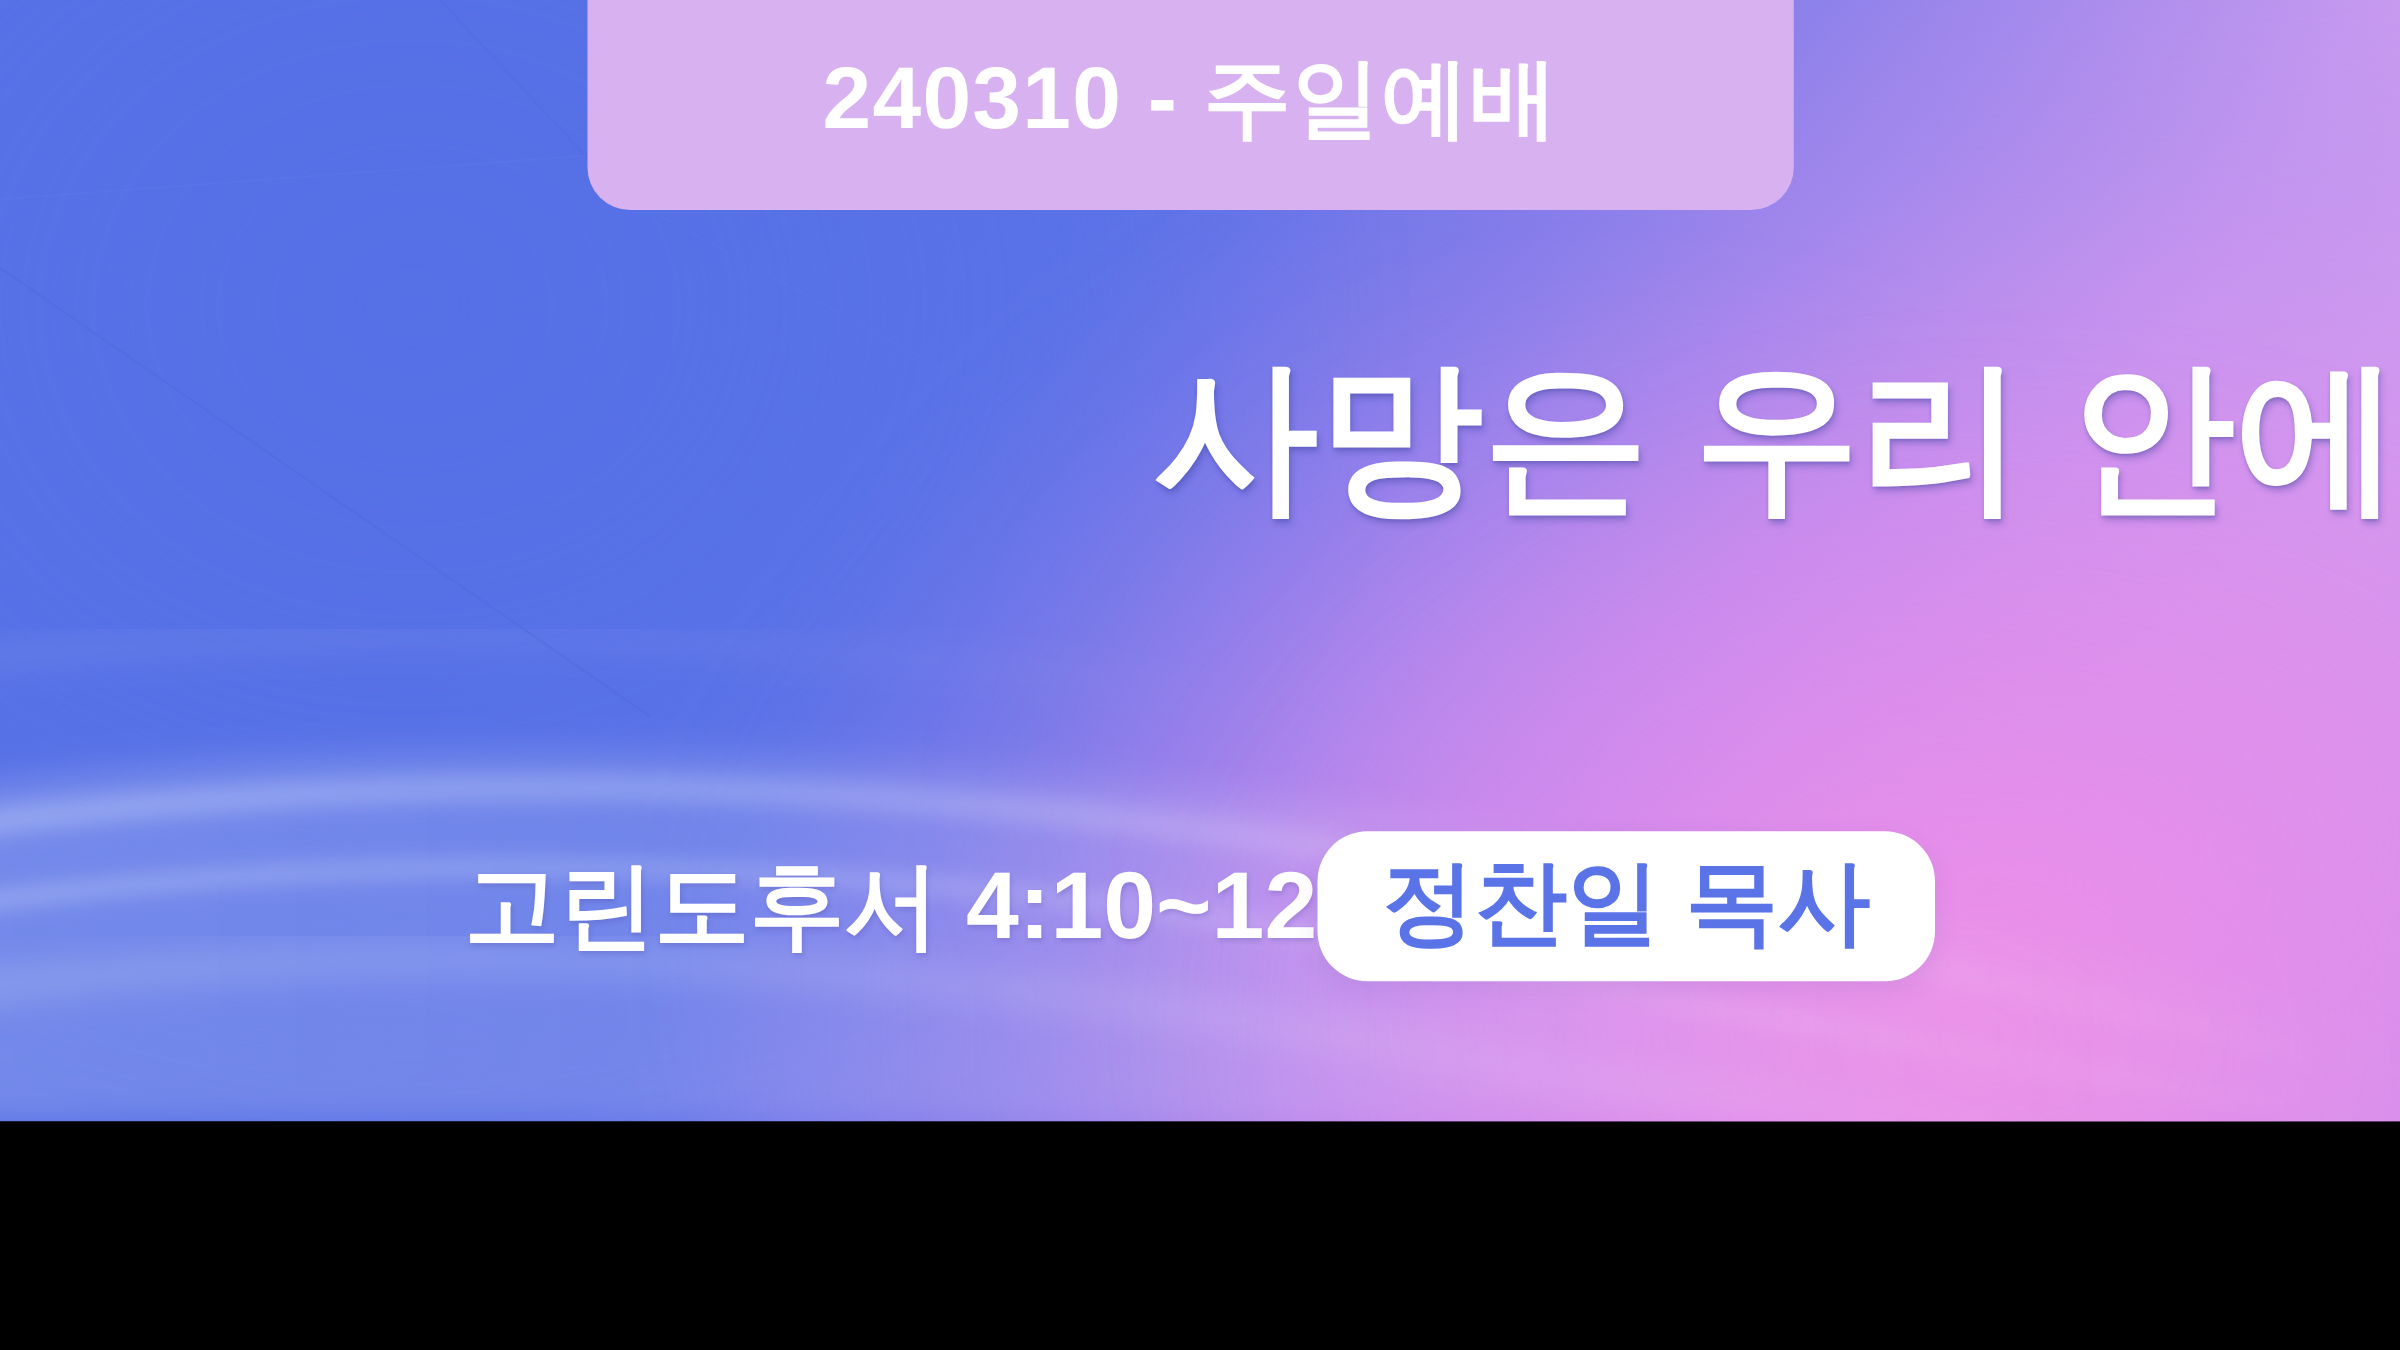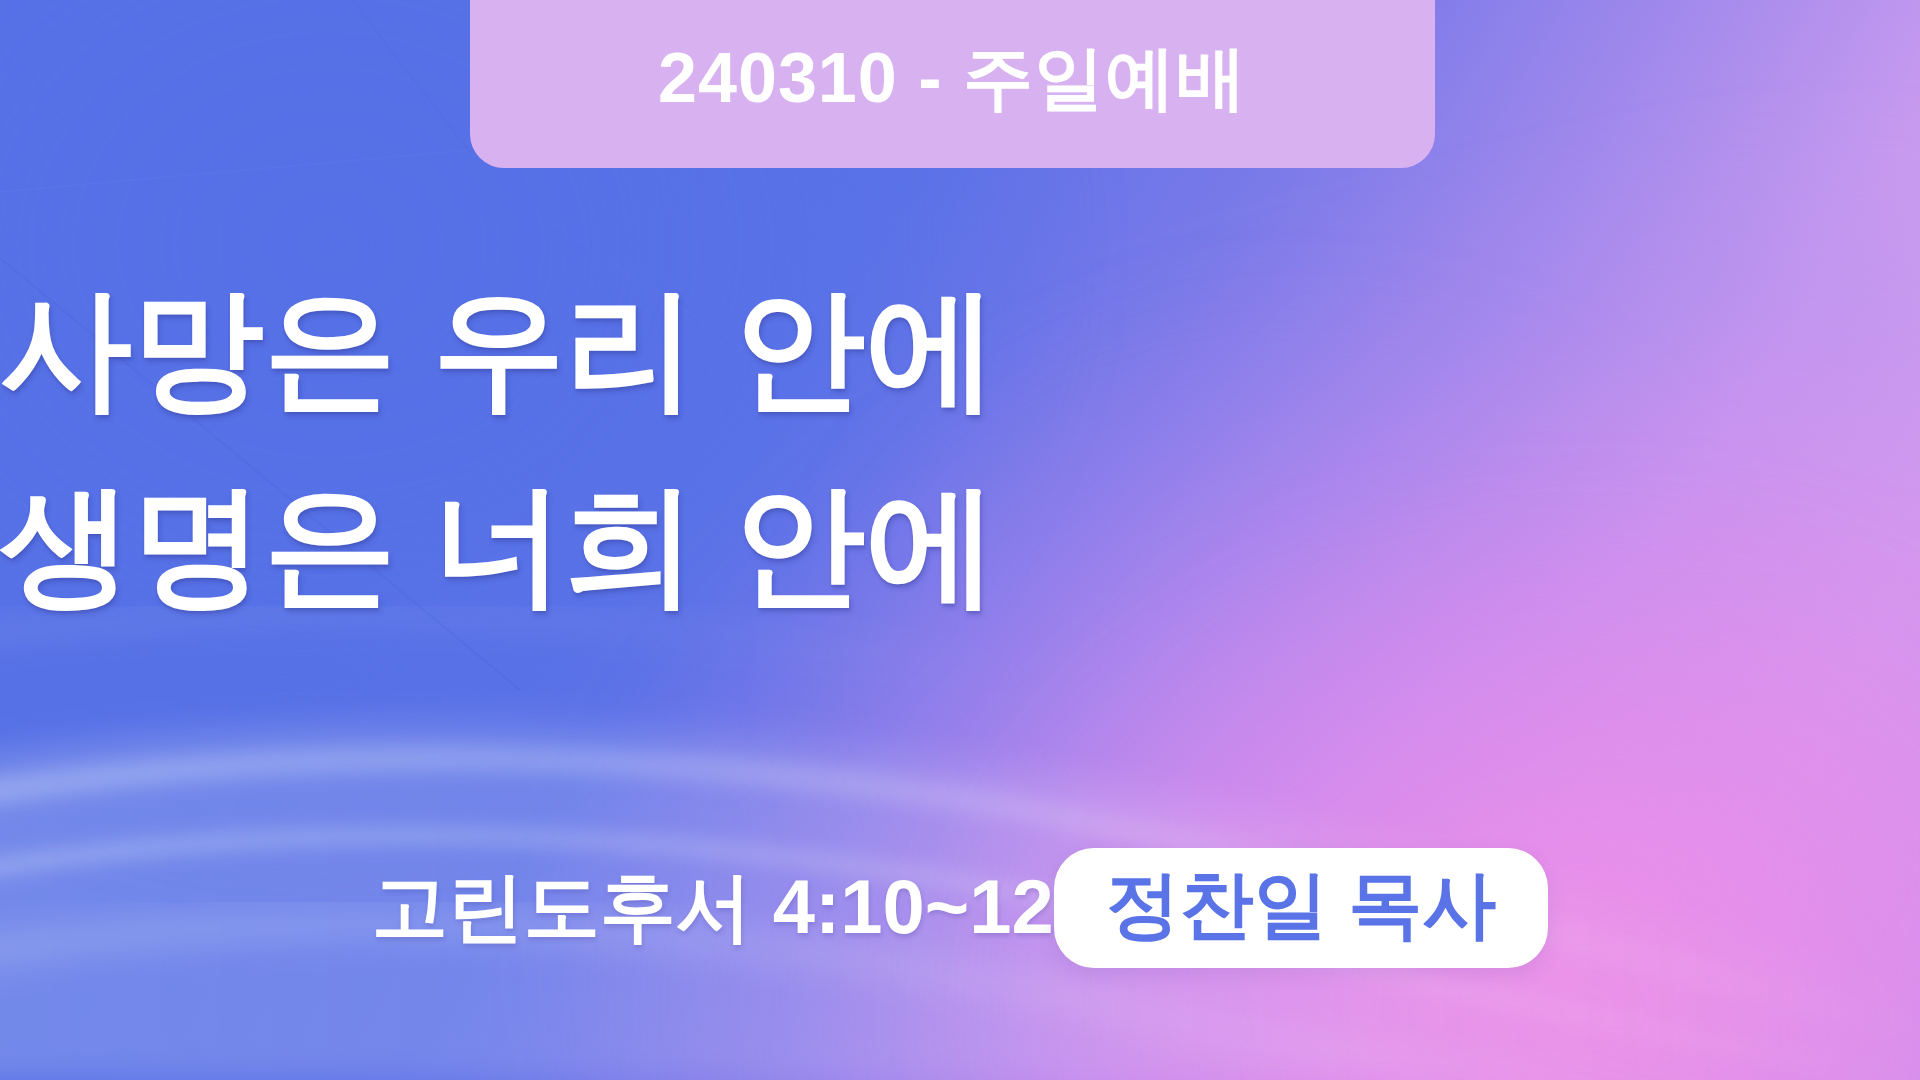--- a/index.html
+++ b/index.html
@@ -5,21 +5,21 @@
   * { margin:0; padding:0; box-sizing:border-box; }
   html, body {
     width:1920px; height:1080px;
     overflow:hidden;
     background:#000;
     font-family:"Liberation Sans", sans-serif;
   }
 
   #slide {
     position:relative;
-    width:1920px; height:1080px;
+    width:1920px; height:897px;
     overflow:hidden;
     
     background:
       linear-gradient(120deg,
         #5670e6 0%,
         #5670e6 26%,
         #5d72e8 40%,
         #7b7ae9 54%,
         #a189ec 66%,
         #c79aef 78%,
@@ -103,22 +103,22 @@
     font-size:41px;
     font-weight:bold;
     letter-spacing:-1px;
     white-space:nowrap;
   }
 
   
   .title-block {
     position:absolute;
     left:0; right:0; top:262px;
-    display:flex; flex-direction:column; align-items:flex-start;
-    gap:22px;
+    display:flex; flex-direction:column; align-items:flex-end;
+    gap:4px;
   }
   .title-line {
     color:#ffffff;
     font-size:132px;
     font-weight:bold;
     line-height:1.32;
     letter-spacing:0px;
     white-space:nowrap;
     text-shadow:
       2px 4px 5px rgba(50,60,150,0.30),
@@ -199,21 +199,20 @@
     <line x1="352" y1="0" x2="470" y2="152" stroke="#4c63d8" stroke-opacity="0.16" stroke-width="2"></line>
   </svg>
 
   <div class="banner">
     <span class="banner-text">240310 - 주일예배</span>
   </div>
 
 
   <div class="title-block">
     <div class="title-line">사망은 우리 안에</div>
-    <div class="title-line">생명은 너희 안에</div>
   </div>
 
   <div class="bottom-row">
     <div class="scripture">고린도후서 4:10~12</div>
     <div class="speaker-pill">
       <span class="speaker-name">정찬일 목사</span>
     </div>
   </div>
 
 </div>

